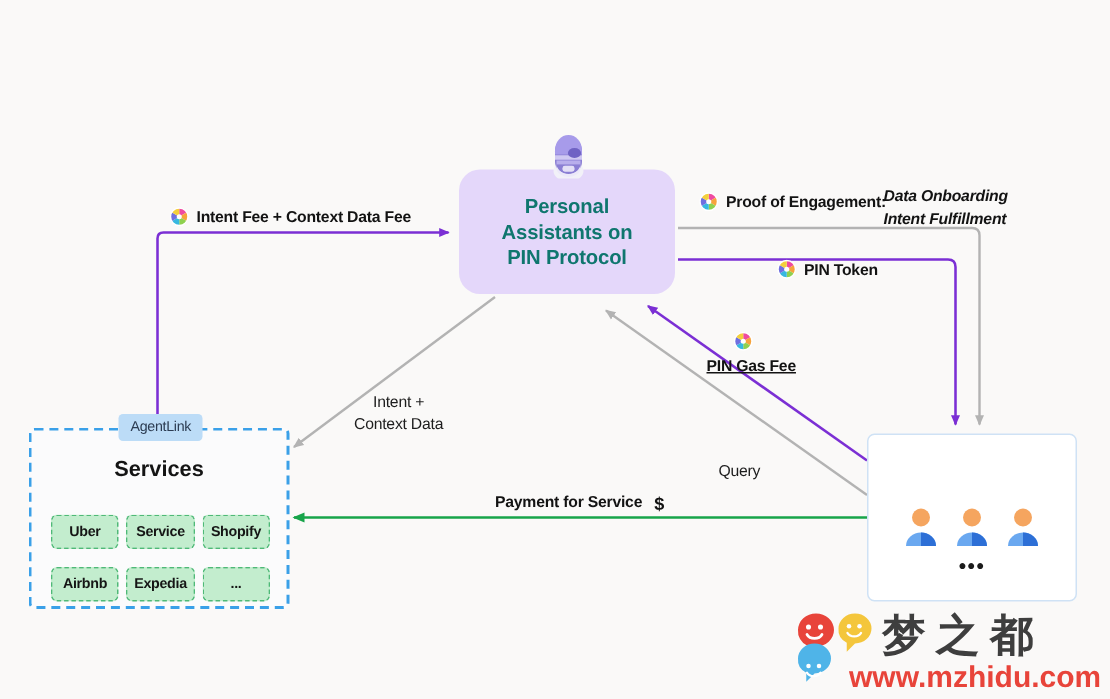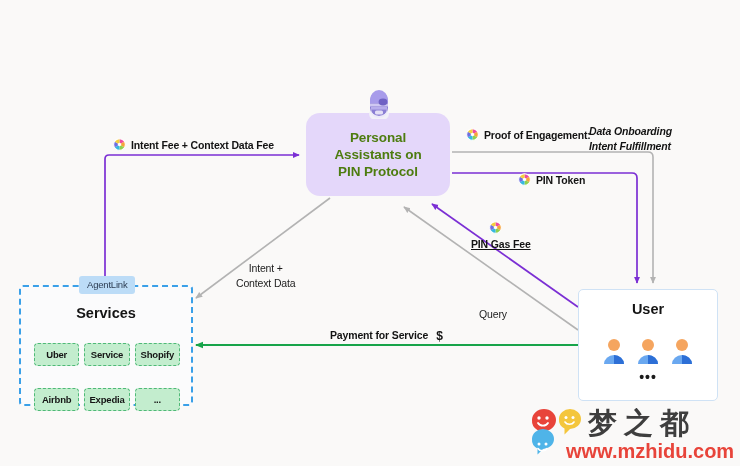--- a/index.html
+++ b/index.html
@@ -35,21 +35,21 @@
     border-radius: 14px;
     display: flex;
     flex-direction: column;
     align-items: center;
     justify-content: center;
     z-index: 5;
   }
   .pa-node .line {
     font-size: 13.5px;
     font-weight: bold;
-    color: #4d7c0f;
+    color: #0f766e;
     line-height: 17px;
     text-align: center;
     letter-spacing: -0.1px;
   }
   .robot-avatar {
     position: absolute;
     left: 362px; top: 85px;
     width: 34px; height: 34px;
     z-index: 6;
   }
@@ -84,21 +84,21 @@
     font-size: 14.5px;
     font-weight: bold;
     color: #141414;
   }
   .chip-grid {
     position: absolute;
     left: 13px; top: 56px;
     width: 146px;
     display: grid;
     grid-template-columns: repeat(3, 1fr);
-    gap: 22px 5px;
+    gap: 12px 5px;
   }
   .chip {
     background: #c3edce;
     border: 1px dashed #4fb977;
     border-radius: 4px;
     height: 21px;
     display: flex;
     align-items: center;
     justify-content: center;
     font-size: 9.5px;
@@ -232,21 +232,20 @@
       <div class="chip">Service</div>
       <div class="chip">Shopify</div>
       <div class="chip">Airbnb</div>
       <div class="chip">Expedia</div>
       <div class="chip">...</div>
     </div>
   </div>
   <div class="agentlink-badge">AgentLink</div>
 
   <div class="user-box">
-    <div class="user-title">User</div>
     <div class="user-icons">
       <svg width="24" height="26" viewBox="0 0 24 26">
           <circle cx="12" cy="7" r="6" fill="#f5a55f"></circle>
           <path d="M2,26 a10,9 0 0,1 20,0 z" fill="#6aa8f0"></path>
           <path d="M12,17 a10,9 0 0,1 10,9 l-10,0 z" fill="#2d6fd6"></path>
         </svg>
       <svg width="24" height="26" viewBox="0 0 24 26">
           <circle cx="12" cy="7" r="6" fill="#f5a55f"></circle>
           <path d="M2,26 a10,9 0 0,1 20,0 z" fill="#6aa8f0"></path>
           <path d="M12,17 a10,9 0 0,1 10,9 l-10,0 z" fill="#2d6fd6"></path>

